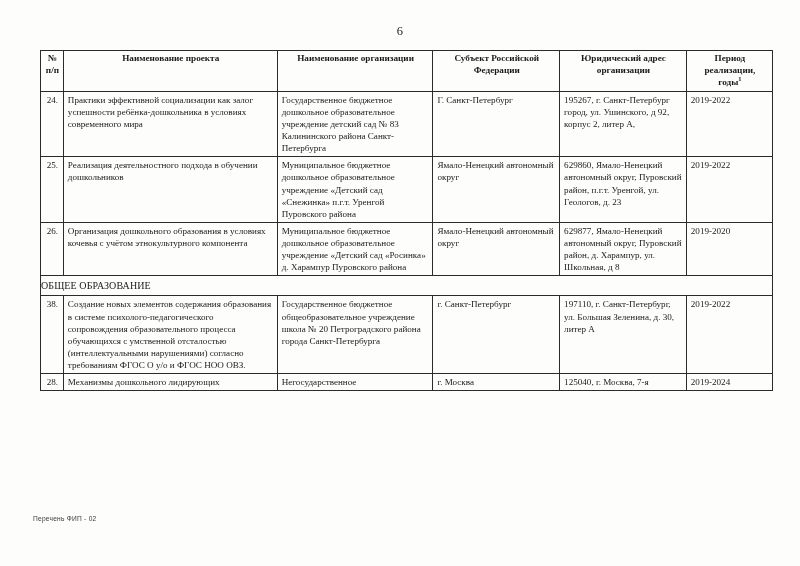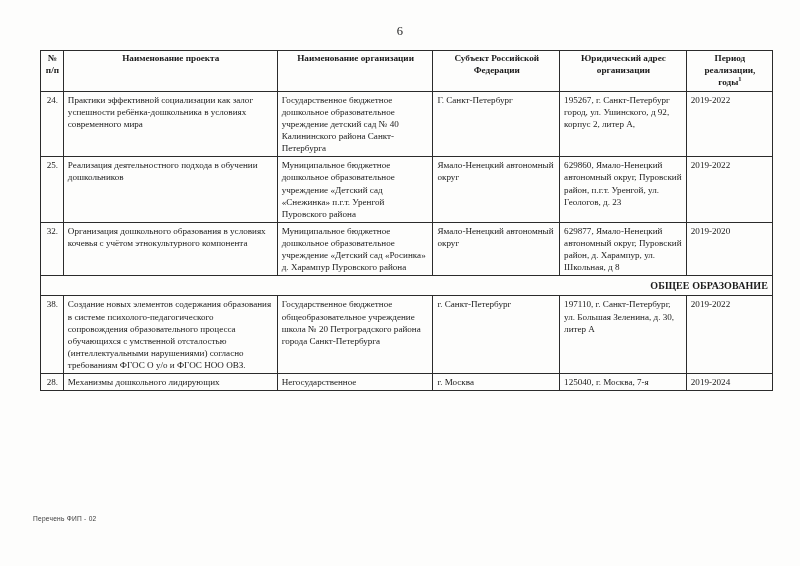--- a/index.html
+++ b/index.html
@@ -67,25 +67,25 @@
     padding-left: 4px;
     white-space: nowrap;
   }
   td.c-period { white-space: nowrap; }
   sup {
     font-size: 6.5px;
     vertical-align: super;
     line-height: 0;
   }
   tr.section-row td {
-    font-weight: bold;
+    font-weight: normal;
     font-size: 10px;
     letter-spacing: 0.1px;
-    padding: 3px 4px 3px 12px;
-    text-align: right;
+    padding: 3px 4px 3px 0;
+    text-align: left;
   }
   .footer-note {
     position: absolute;
     left: 33px;
     top: 515px;
     font-size: 6.6px;
     color: #3a3a3a;
     letter-spacing: 0.25px;
     font-family: "Liberation Sans", sans-serif;
   }
@@ -123,37 +123,37 @@
           <span class="cell-text"><span>годы</span><sup>1</sup></span>
         </th>
       </tr>
     </thead>
     <tbody>
 
 
       <tr>
         <td class="c-num">24.</td>
         <td>Практики эффективной социализации как залог успешности ребёнка-дошкольника в условиях современного мира</td>
-        <td>Государственное бюджетное дошкольное образовательное учреждение детский сад № 40 Калининского района Санкт-Петербурга</td>
+        <td>Государственное бюджетное дошкольное образовательное учреждение детский сад № 83 Калининского района Санкт-Петербурга</td>
         <td>Г. Санкт-Петербург</td>
         <td>195267, г. Санкт-Петербург город, ул. Ушинского, д 92, корпус 2, литер А,</td>
         <td class="c-period">2019-2022</td>
       </tr>
 
       <tr>
         <td class="c-num">25.</td>
         <td>Реализация деятельностного подхода в обучении дошкольников</td>
         <td>Муниципальное бюджетное дошкольное образовательное учреждение «Детский сад «Снежинка» п.г.т. Уренгой Пуровского района</td>
         <td>Ямало-Ненецкий автономный округ</td>
         <td>629860, Ямало-Ненецкий автономный округ, Пуровский район, п.г.т. Уренгой, ул. Геологов, д. 23</td>
         <td class="c-period">2019-2022</td>
       </tr>
 
       <tr>
-        <td class="c-num">32.</td>
+        <td class="c-num">26.</td>
         <td>Организация дошкольного образования в условиях кочевья с учётом этнокультурного компонента</td>
         <td>Муниципальное бюджетное дошкольное образовательное учреждение «Детский сад «Росинка» д. Харампур Пуровского района</td>
         <td>Ямало-Ненецкий автономный округ</td>
         <td>629877, Ямало-Ненецкий автономный округ, Пуровский район, д. Харампур, ул. Школьная, д 8</td>
         <td class="c-period">2019-2020</td>
       </tr>
 
       <tr class="section-row">
         <td colspan="6">ОБЩЕЕ ОБРАЗОВАНИЕ</td>
       </tr>

